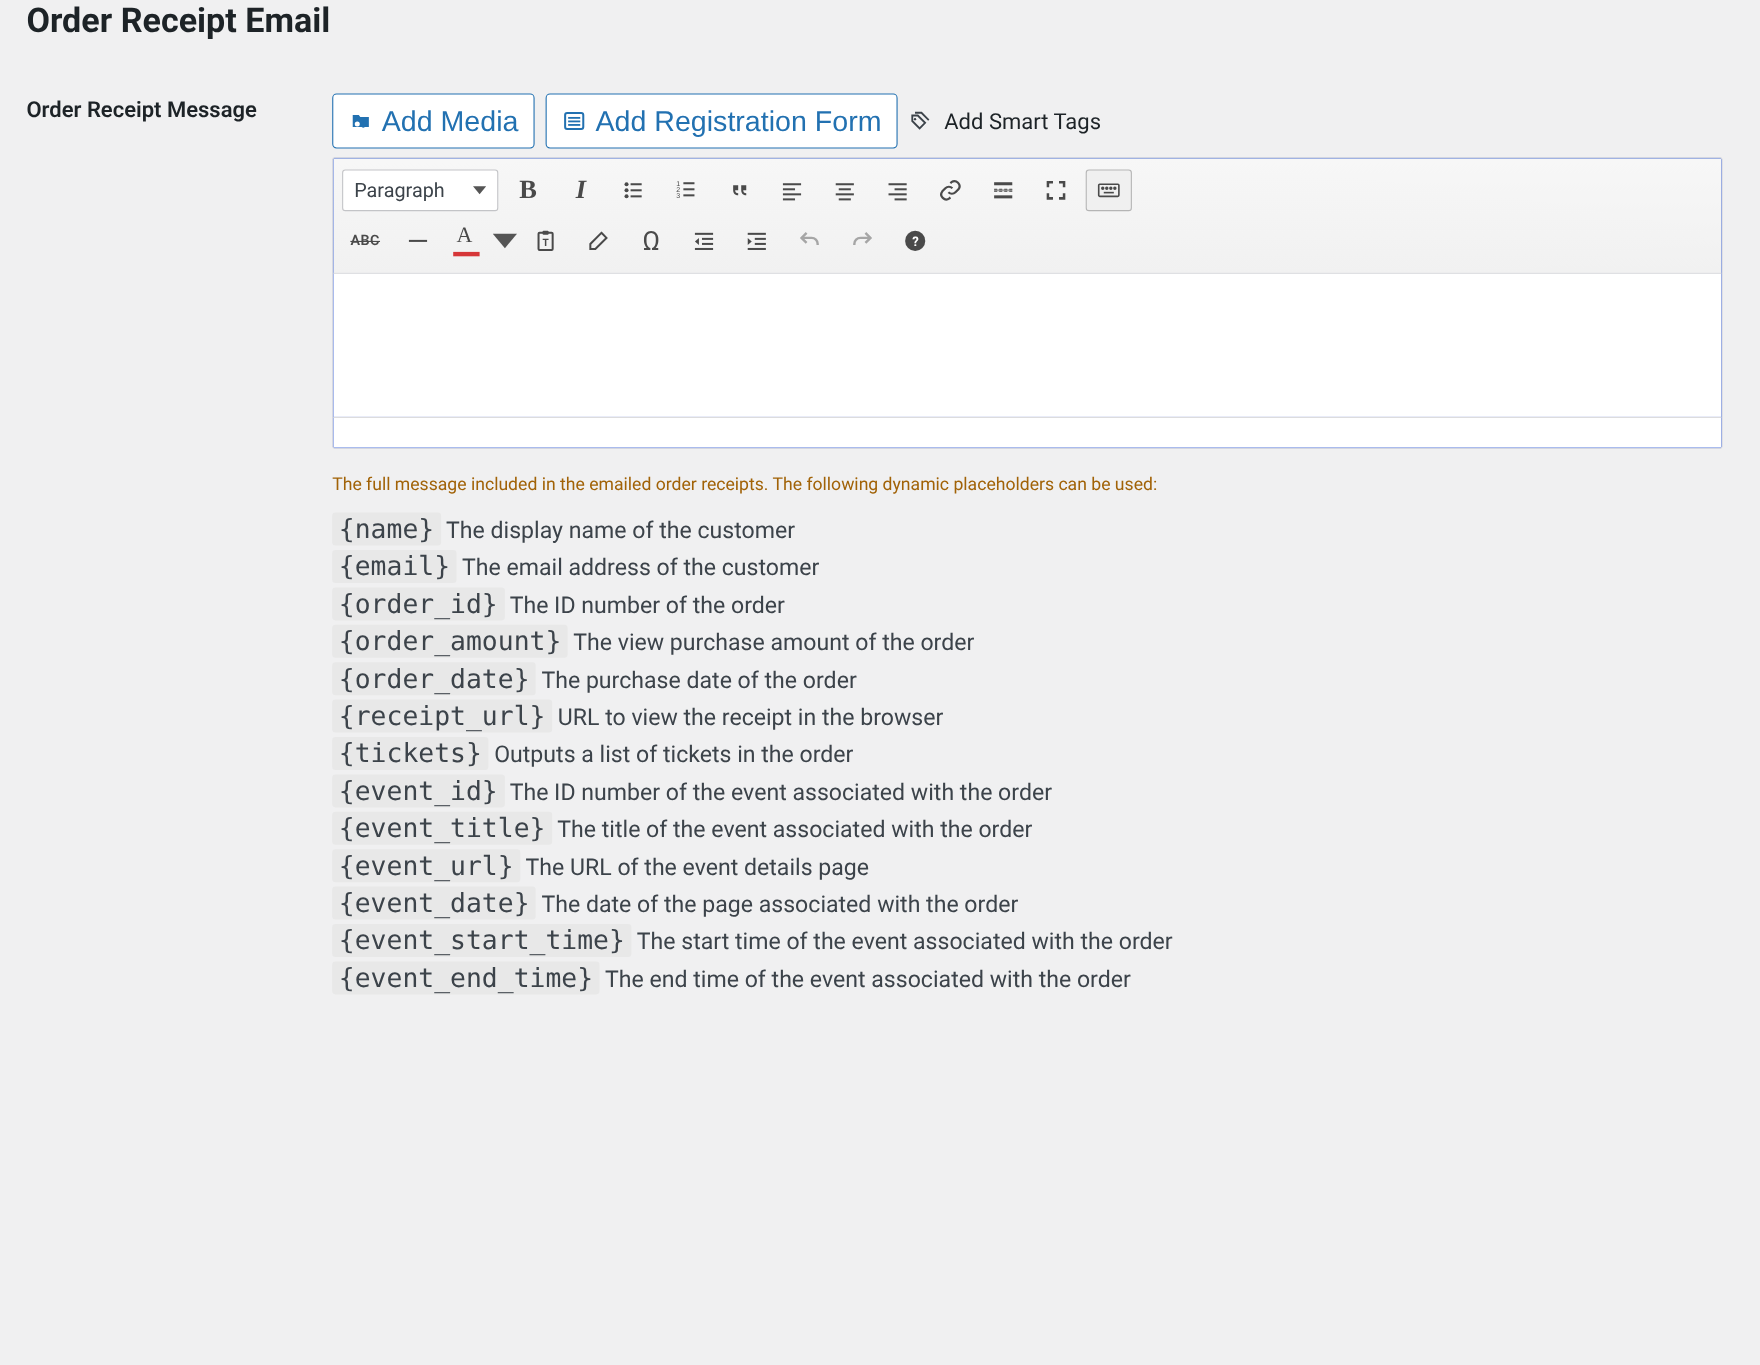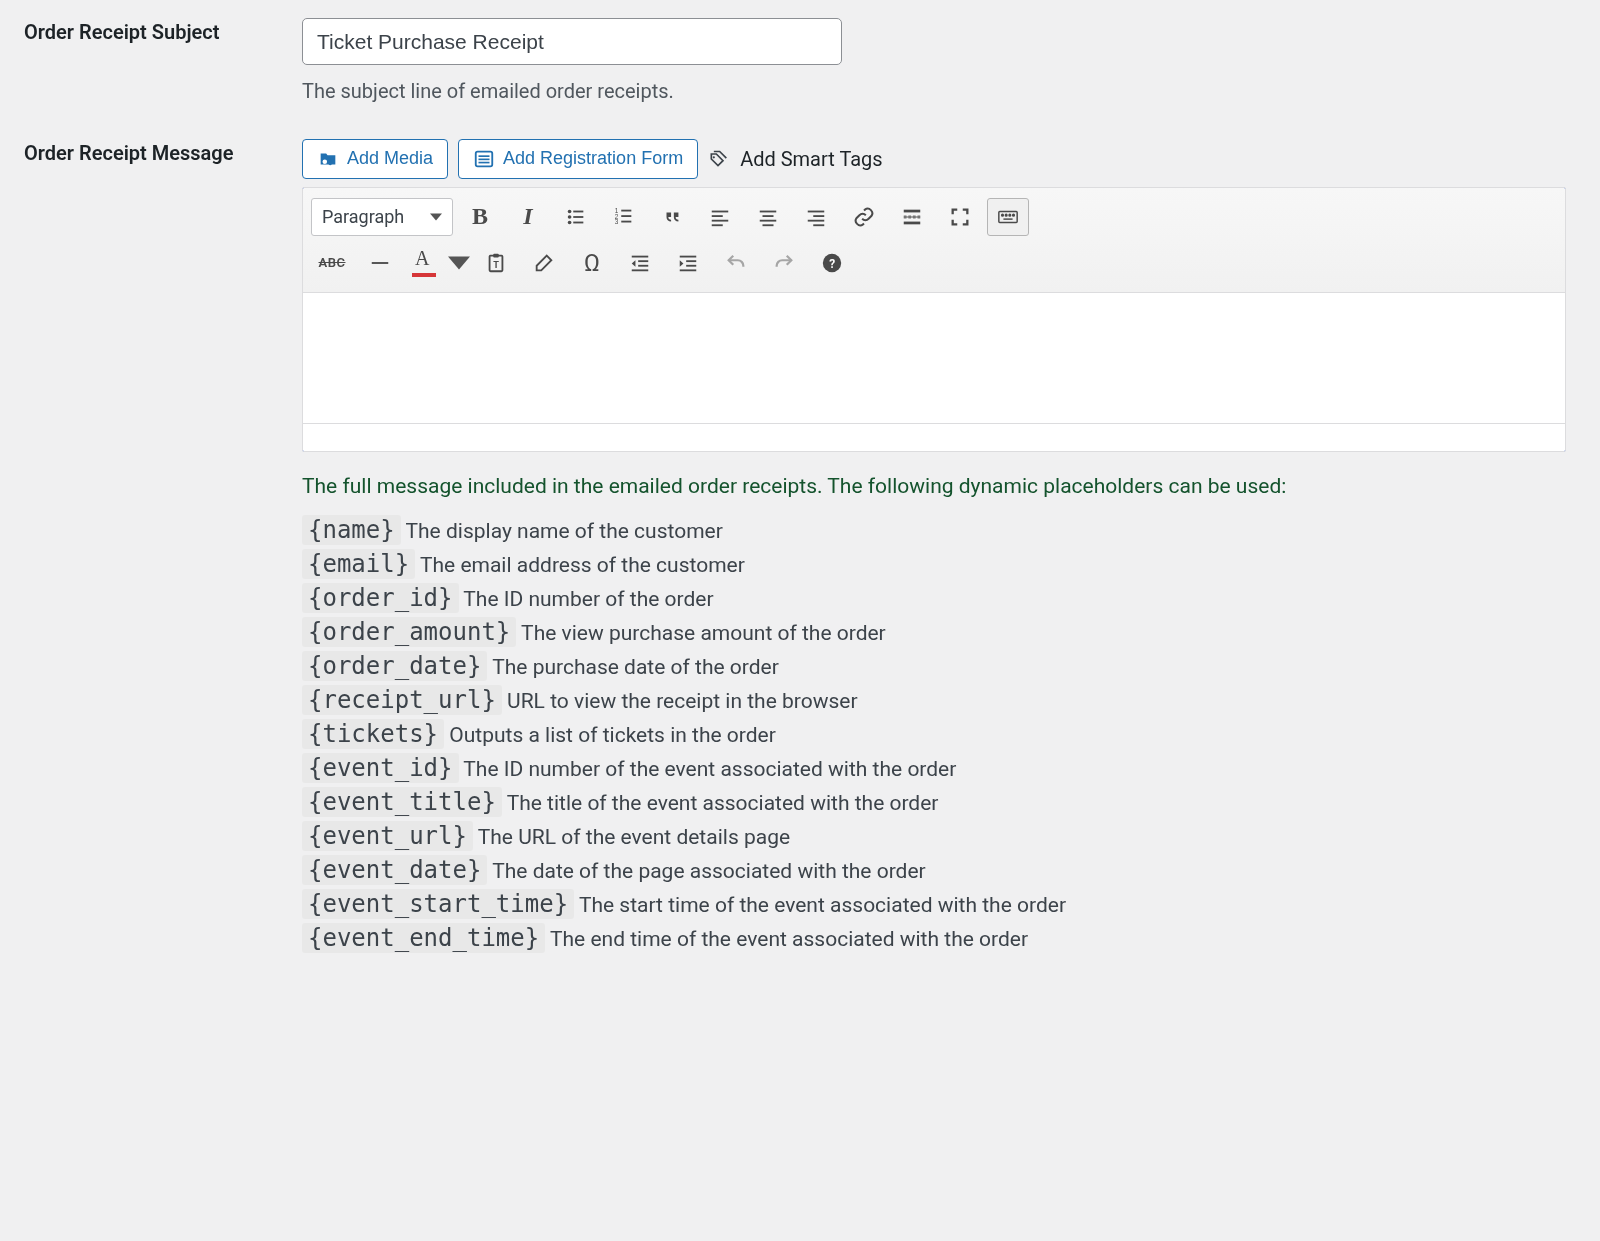--- a/index.html
+++ b/index.html
@@ -60,21 +60,21 @@
     display: flex;
     align-items: center;
     gap: 10px;
     flex-wrap: wrap;
   }
   .button {
     display: inline-flex;
     align-items: center;
     gap: 8px;
     padding: 6px 14px;
-    font-size: 18px;
+    font-size: 26px;
     line-height: 1.4;
     border: 1px solid #2271b1;
     border-radius: 4px;
     background: #fff;
     color: #2271b1;
     cursor: pointer;
     font-weight: 400;
   }
   .tag-link {
     display: inline-flex;
@@ -156,47 +156,41 @@
   .editor-area {
     height: 130px;
     background: #fff;
   }
   .statusbar {
     height: 28px;
     border-top: 1px solid #dcdcde;
     background: #fff;
   }
   
-  .ph-desc { margin: 22px 0 18px 0; font-size: 21px; color: #14532d; }
+  .ph-desc { margin: 22px 0 18px 0; font-size: 16px; color: #a16207; }
   .ph-list { display: flex; flex-direction: column; gap: 6px; }
   .ph-row { font-size: 21px; color: #3c434a; }
   code.tag {
     font-family: ui-monospace, Menlo, Consolas, monospace;
     background: #e8e8e8;
     padding: 1px 6px;
     border-radius: 3px;
     font-size: 24px;
     color: #3c434a;
   }
 </style>
 </head>
 <body>
 
 <div class="wrap">
+  <h2 class="section-title">Order Receipt Email</h2>
 
   <table class="form-table">
 
     <tbody>
-        <tr>
-      <th>Order Receipt Subject</th>
-      <td>
-        <input type="text" class="regular-text" value="Ticket Purchase Receipt" style="">
-        <p class="description">The subject line of emailed order receipts.</p>
-      </td>
-    </tr>
 
     <tr>
       <th>Order Receipt Message</th>
       <td>
         <div class="wp-media-buttons">
           <button type="button" class="button">
             <span class="icon">
               <svg viewBox="0 0 24 24" width="22" height="22" fill="#2271b1">
                 <path d="M4 6h6l1.5 2H20v10H4V6zm4.5 6.5A2.5 2.5 0 1 0 11 15a2.5 2.5 0 0 0-2.5-2.5z"></path>
                 <path d="M15 11v4.2a1.8 1.8 0 1 0 1.2 1.7V12.8l2.3-.6V11l-3.5 0z"></path>

